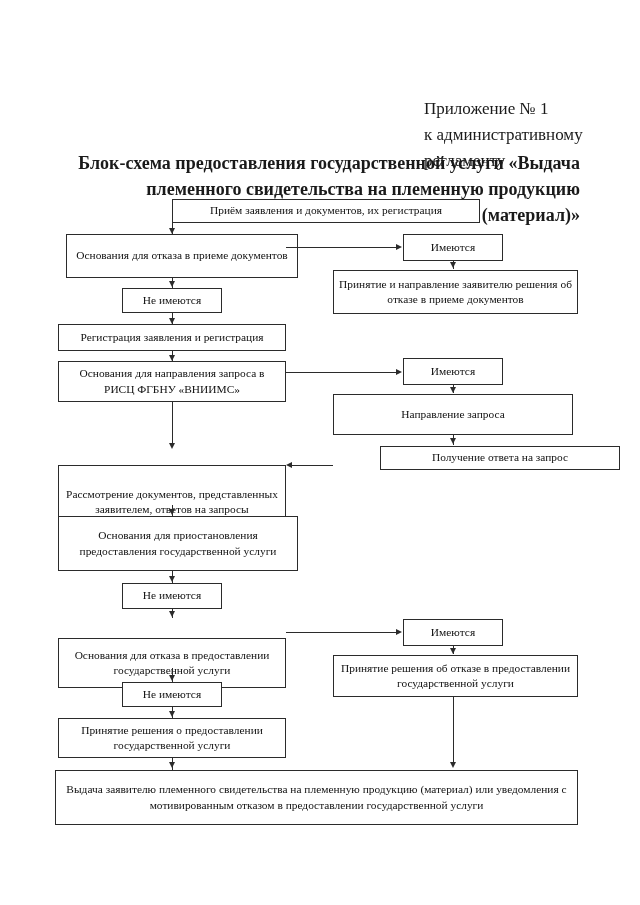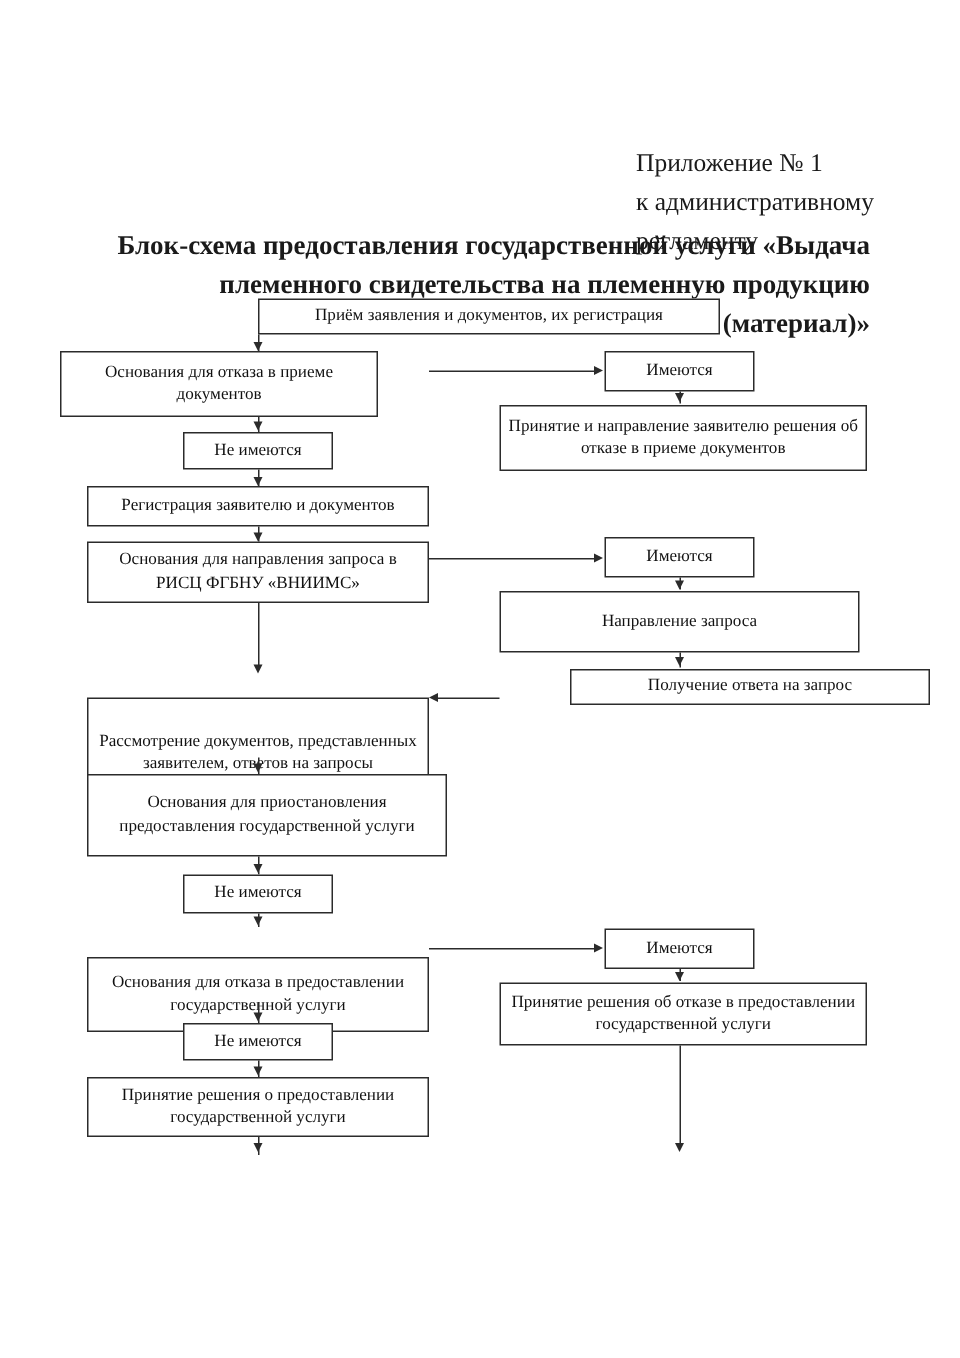--- a/index.html
+++ b/index.html
@@ -114,21 +114,21 @@
 регламенту</div>
 
   <div class="doc-title">Блок-схема предоставления государственной услуги «Выдача племенного свидетельства на племенную продукцию (материал)»</div>
 
   <div class="box" style="left:172px; top:199px; width:308px; height:24px;">
     <span>Приём заявления и документов, их регистрация</span>
   </div>
   <div class="vline" style="left:172px; top:223px; height:11px;"></div>
   <div class="arrow-down" style="left:169px; top:228px;"></div>
 
-  <div class="box" style="left:40px; top:234px; width:212px; height:44px;">
+  <div class="box" style="left:66px; top:234px; width:232px; height:44px;">
     <span>Основания для отказа в приеме документов</span>
   </div>
 
   <div class="hline" style="left:286px; top:247px; width:111px;"></div>
   <div class="arrow-right" style="left:396px; top:243.5px;"></div>
 
   <div class="box" style="left:403px; top:234px; width:100px; height:27px;">
     <span>Имеются</span>
   </div>
   <div class="vline" style="left:453px; top:261px; height:8px;"></div>
@@ -141,21 +141,21 @@
   <div class="vline" style="left:172px; top:278px; height:10px;"></div>
   <div class="arrow-down" style="left:169px; top:281px;"></div>
 
   <div class="box" style="left:122px; top:288px; width:100px; height:25px;">
     <span>Не имеются</span>
   </div>
   <div class="vline" style="left:172px; top:313px; height:11px;"></div>
   <div class="arrow-down" style="left:169px; top:318px;"></div>
 
   <div class="box" style="left:58px; top:324px; width:228px; height:27px;">
-    <span>Регистрация заявителю и документов</span>
+    <span>Регистрация заявления и регистрация</span>
   </div>
   <div class="vline" style="left:172px; top:351px; height:11px;"></div>
   <div class="arrow-down" style="left:169px; top:355px;"></div>
 
   <div class="box" style="left:58px; top:361px; width:228px; height:41px;">
     <span>Основания для направления запроса в РИСЦ ФГБНУ «ВНИИМС»</span>
   </div>
 
   <div class="hline" style="left:286px; top:372px; width:111px;"></div>
   <div class="arrow-right" style="left:396px; top:368.5px;"></div>
@@ -228,14 +228,17 @@
   </div>
   <div class="vline" style="left:172px; top:707px; height:11px;"></div>
   <div class="arrow-down" style="left:169px; top:711px;"></div>
 
   <div class="box" style="left:58px; top:718px; width:228px; height:40px;">
     <span>Принятие решения о предоставлении государственной услуги</span>
   </div>
   <div class="vline" style="left:172px; top:758px; height:12px;"></div>
   <div class="arrow-down" style="left:169px; top:762px;"></div>
 
+  <div class="box" style="left:55px; top:770px; width:523px; height:55px;">
+    <span>Выдача заявителю племенного свидетельства на племенную продукцию (материал) или уведомления с мотивированным отказом в предоставлении государственной услуги</span>
+  </div>
 
 </div>
 
 </body></html>

